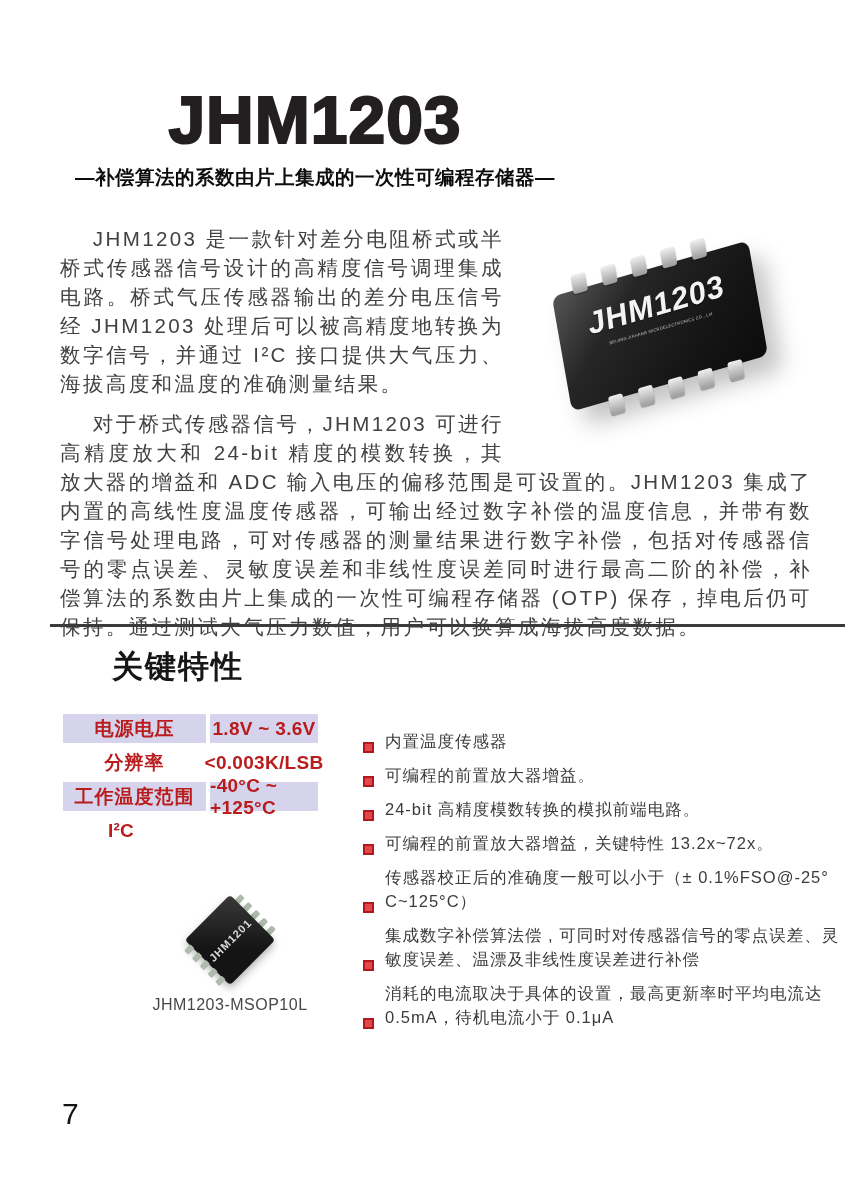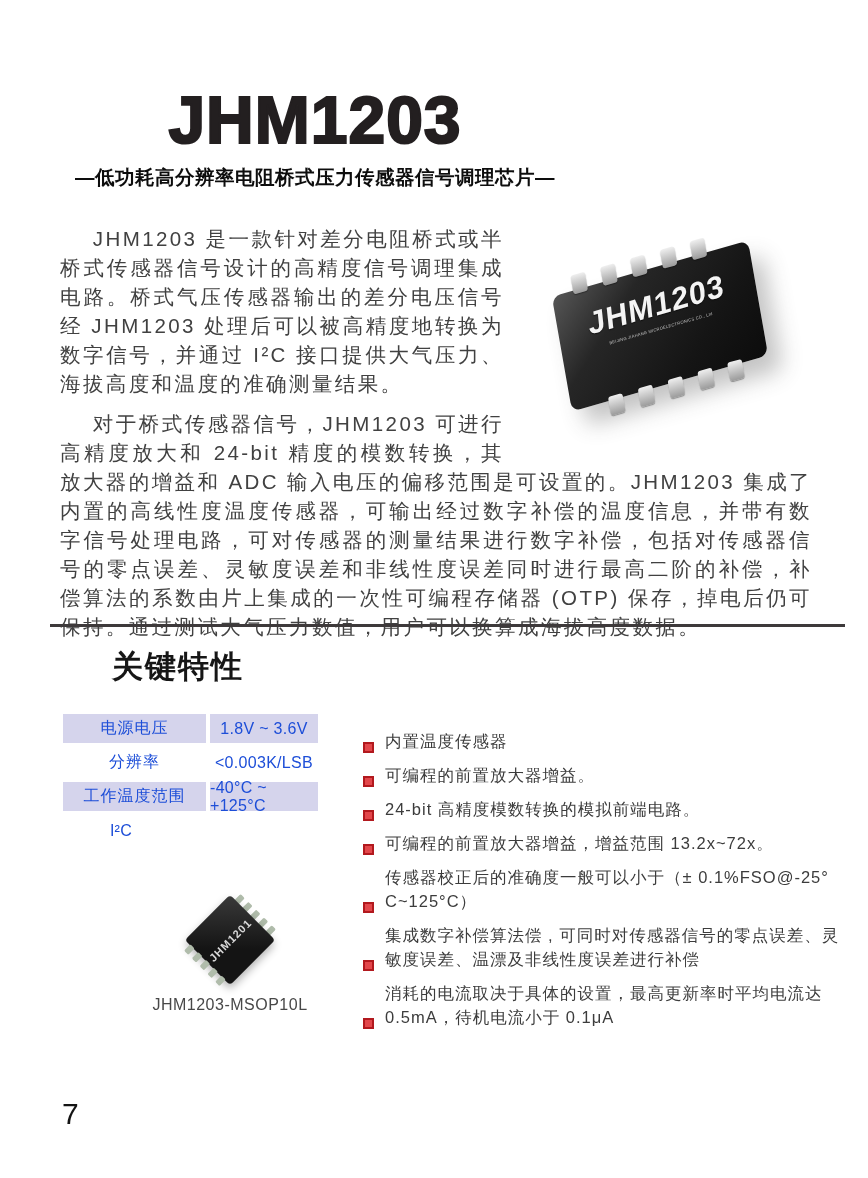--- a/index.html
+++ b/index.html
@@ -68,21 +68,21 @@
   .divider { position:absolute; left:50px; top:624px; width:795px; height:3px; background:#3e3a3b; }
   .section-heading {
     position:absolute; left:84px; top:646px;
     font-family:"Liberation Serif", serif;
     font-size:31px; font-weight:bold; color:#161616; letter-spacing:2px;margin-left:28px;
   }
 
   
   .spec-table { position:absolute; left:63px; top:714px; width:275px; }
   .spec-row { display:flex; height:29px; margin-bottom:5px; }
-  .spec-cell { display:flex; align-items:center; justify-content:center; font-size:16px; color:#1d4ed8; letter-spacing:1px; }
+  .spec-cell { display:flex; align-items:center; justify-content:center; font-size:19px; color:#b91c1c; letter-spacing:1px;font-weight:bold; }
   .spec-label { width:143px; }
   .spec-value { width:108px; margin-left:4px; letter-spacing:0.3px; }
   .spec-row.accent .spec-cell { background:#d5d4ec; }
 
   
   .features-list { position:absolute; left:363px; top:729px; width:478px; }
   .feature-item { display:flex; align-items:flex-end; margin-bottom:10px; }
   .bullet {
     flex:0 0 11px; width:11px; height:11px; margin-top:5px; margin-right:11px;
     background:#e2474b;
@@ -114,21 +114,21 @@
   
   .page-number { position:absolute; left:62px; top:1097px; font-size:30px; color:#141414; }
 </style>
 </head>
 <body>
 
 <div class="page">
 
   <div class="header">
     <div class="doc-title">JHM1203</div>
-    <div class="doc-subtitle">—低功耗高分辨率电阻桥式压力传感器信号调理芯片—</div>
+    <div class="doc-subtitle">—补偿算法的系数由片上集成的一次性可编程存储器—</div>
   </div>
 
   <div class="intro">
     <div class="chip-float">
       <div class="chip3d">
         <div class="chip-body">
           <div class="pin-row top">
             <div class="pin"></div>
             <div class="pin"></div>
             <div class="pin"></div>
@@ -180,21 +180,21 @@
     <div class="feature-item">
       <span class="bullet"></span>
       <span class="feature-text">可编程的前置放大器增益。</span>
     </div>
     <div class="feature-item">
       <span class="bullet"></span>
       <span class="feature-text">24-bit 高精度模数转换的模拟前端电路。</span>
     </div>
     <div class="feature-item">
       <span class="bullet"></span>
-      <span class="feature-text">可编程的前置放大器增益，增益范围 13.2x~72x。</span>
+      <span class="feature-text">可编程的前置放大器增益，关键特性 13.2x~72x。</span>
     </div>
     <div class="feature-item">
       <span class="bullet"></span>
       <span class="feature-text">传感器校正后的准确度一般可以小于（± 0.1%FSO@-25° C~125°C）</span>
     </div>
     <div class="feature-item">
       <span class="bullet"></span>
       <span class="feature-text">集成数字补偿算法偿 , 可同时对传感器信号的零点误差、灵敏度误差、温漂及非线性度误差进行补偿</span>
     </div>
     <div class="feature-item">

